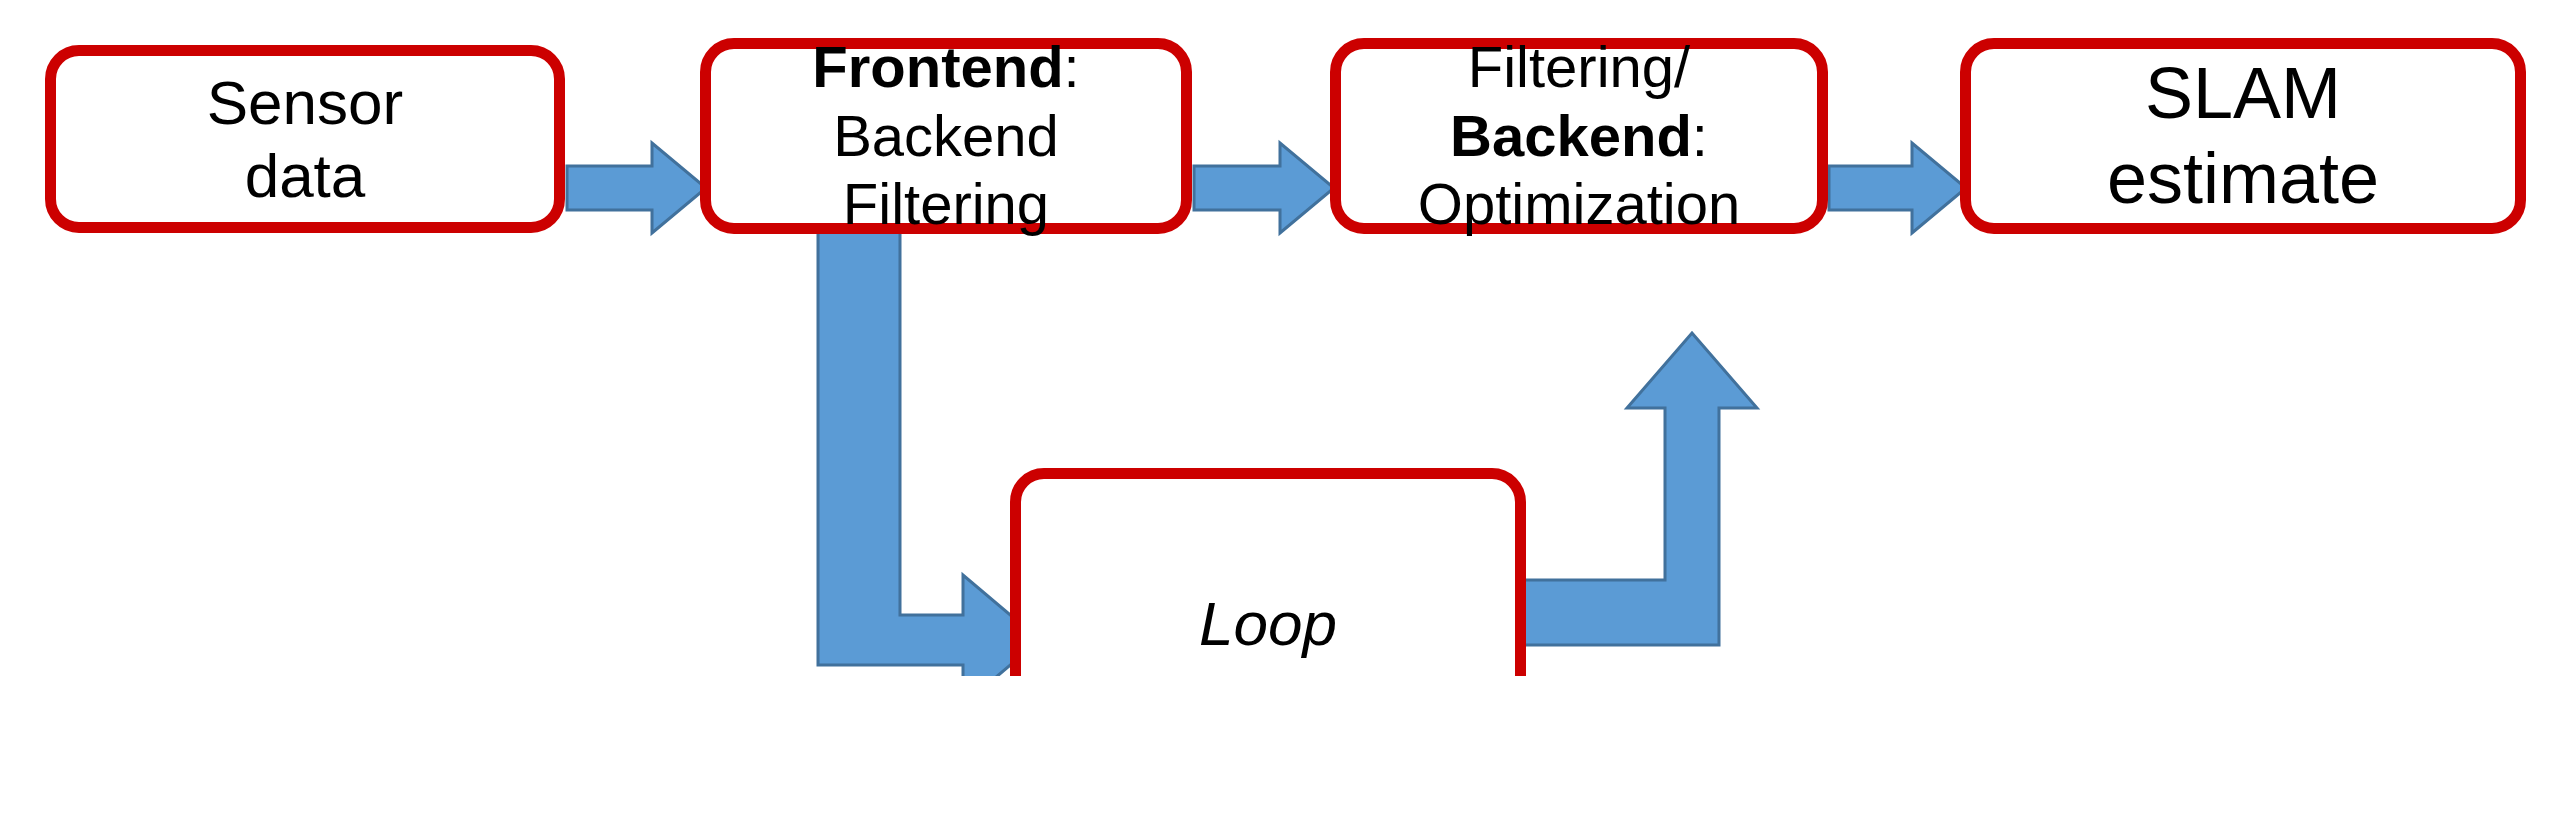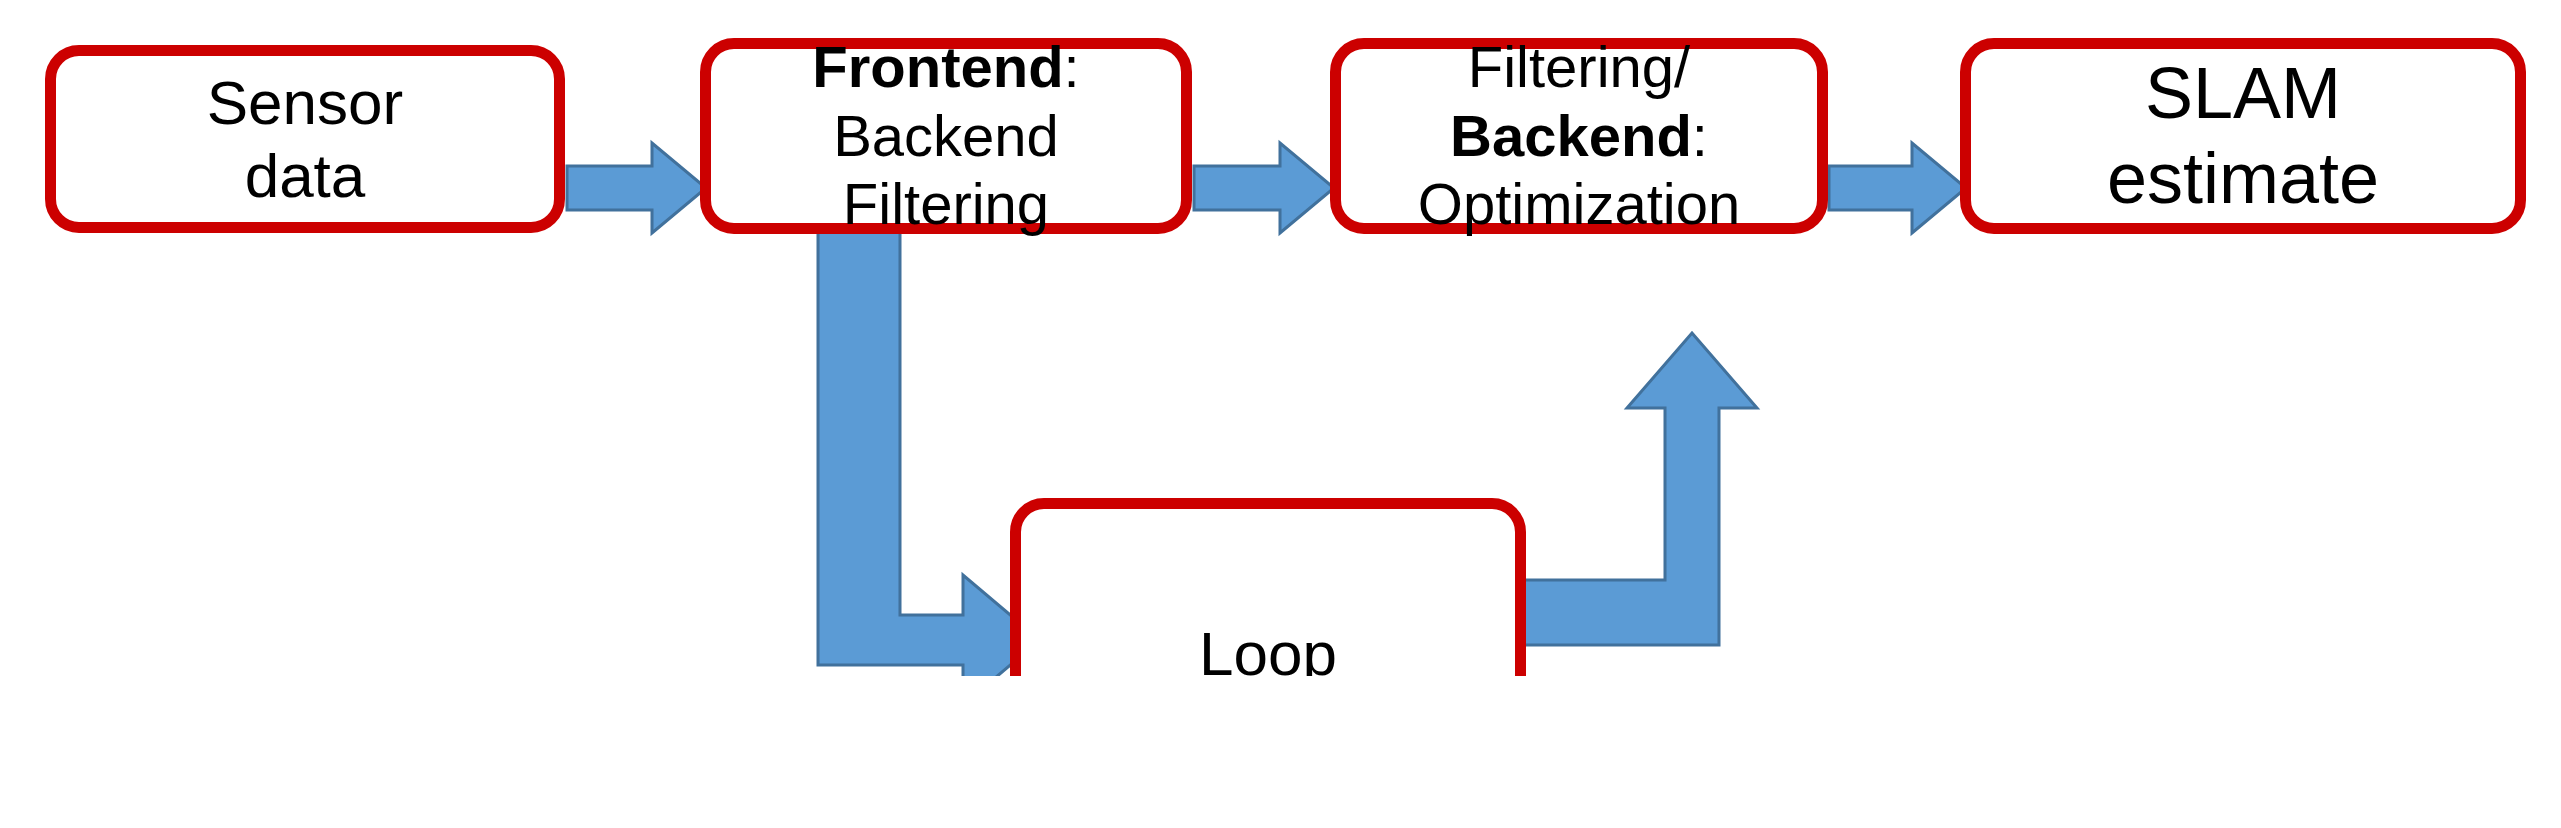--- a/index.html
+++ b/index.html
@@ -53,22 +53,23 @@
   }
   #node-backend {
     left: 1330px; top: 38px; width: 498px; height: 196px;
     font-size: 58px;
   }
   #node-slam-estimate {
     left: 1960px; top: 38px; width: 566px; height: 196px;
     font-size: 72px;
   }
   #node-loop-closure {
-    left: 1010px; top: 498px; width: 516px; height: 312px;
+    left: 1010px; top: 468px; width: 516px; height: 312px;
     font-size: 62px;
+    font-style: italic;
   }
   
   #arrows {
     position: absolute;
     left: 0; top: 0;
     width: 2561px;
     height: 828px;
     z-index: 1;
   }
 </style>

